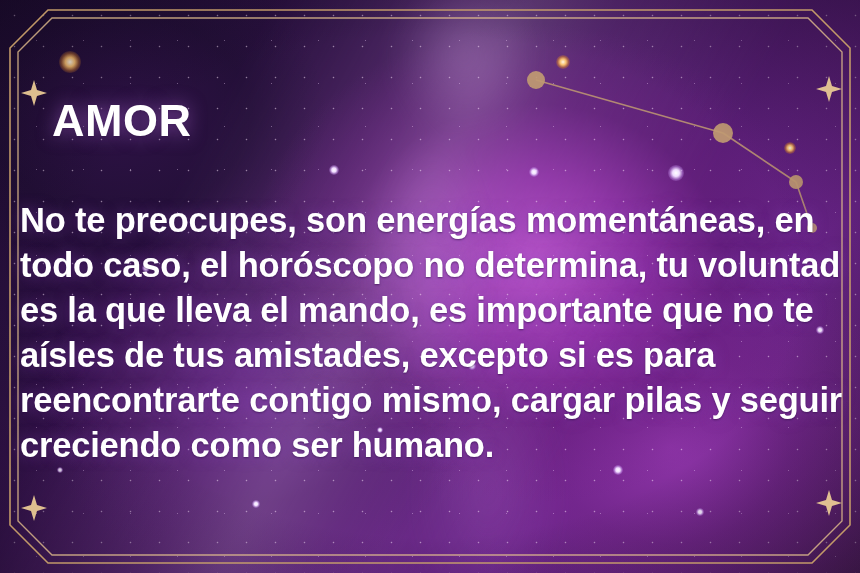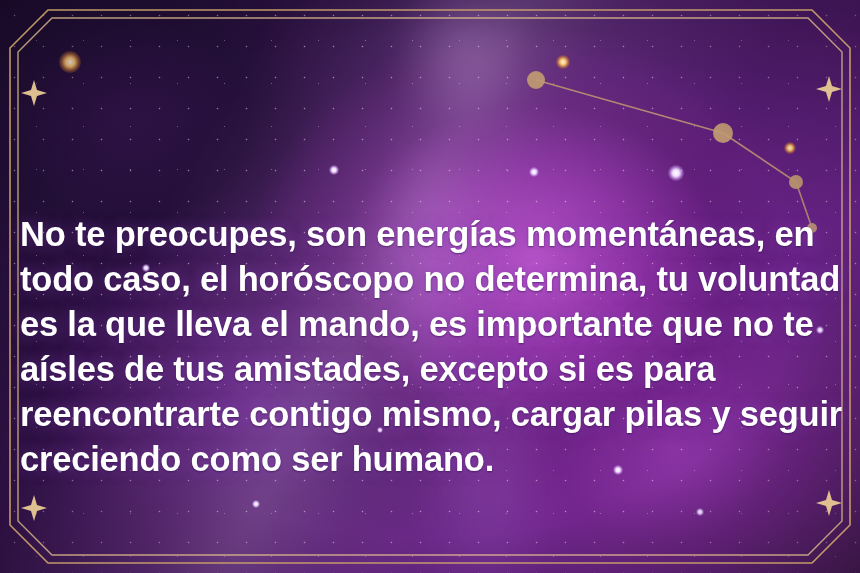--- a/index.html
+++ b/index.html
@@ -115,21 +115,21 @@
     font-size: 45px;
     font-weight: bold;
     letter-spacing: 0.5px;
     color: #ffffff;
     text-shadow: 0 0 18px rgba(180,110,220,0.55), 0 1px 2px rgba(30,8,50,0.7);
     line-height: 1;
   }
   .body-text {
     position: absolute;
     left: 20px;
-    top: 212px;
+    top: 198px;
     width: 828px;
     margin: 0;
     font-size: 34.5px;
     font-weight: bold;
     line-height: 45px;
     color: #ffffff;
     letter-spacing: -0.2px;
     text-shadow: 0 0 14px rgba(140,70,190,0.5), 0 1px 2px rgba(30,8,50,0.55);
     white-space: pre-line;
   }
@@ -181,16 +181,17 @@
 
     <g fill="#e8c894" opacity="0.95">
       <path d="M 31 90 L 34 80 L 37 90 L 47 93 L 37 96 L 34 106 L 31 96 L 21 93 Z"></path>
       <path d="M 826 86 L 829 76 L 832 86 L 842 89 L 832 92 L 829 102 L 826 92 L 816 89 Z"></path>
       <path d="M 31 505 L 34 495 L 37 505 L 47 508 L 37 511 L 34 521 L 31 511 L 21 508 Z"></path>
       <path d="M 826 500 L 829 490 L 832 500 L 842 503 L 832 506 L 829 516 L 826 506 L 816 503 Z"></path>
     </g>
   </svg>
 
   <div class="content">
+    <h1 class="heading">AMOR</h1>
     <p class="body-text">No te preocupes, son energías momentáneas, en todo caso, el horóscopo no determina, tu voluntad es la que lleva el mando, es importante que no te aísles de tus amistades, excepto si es para reencontrarte contigo mismo, cargar pilas y seguir creciendo como ser humano.</p>
   </div>
 
 </div>
 
 </body></html>

